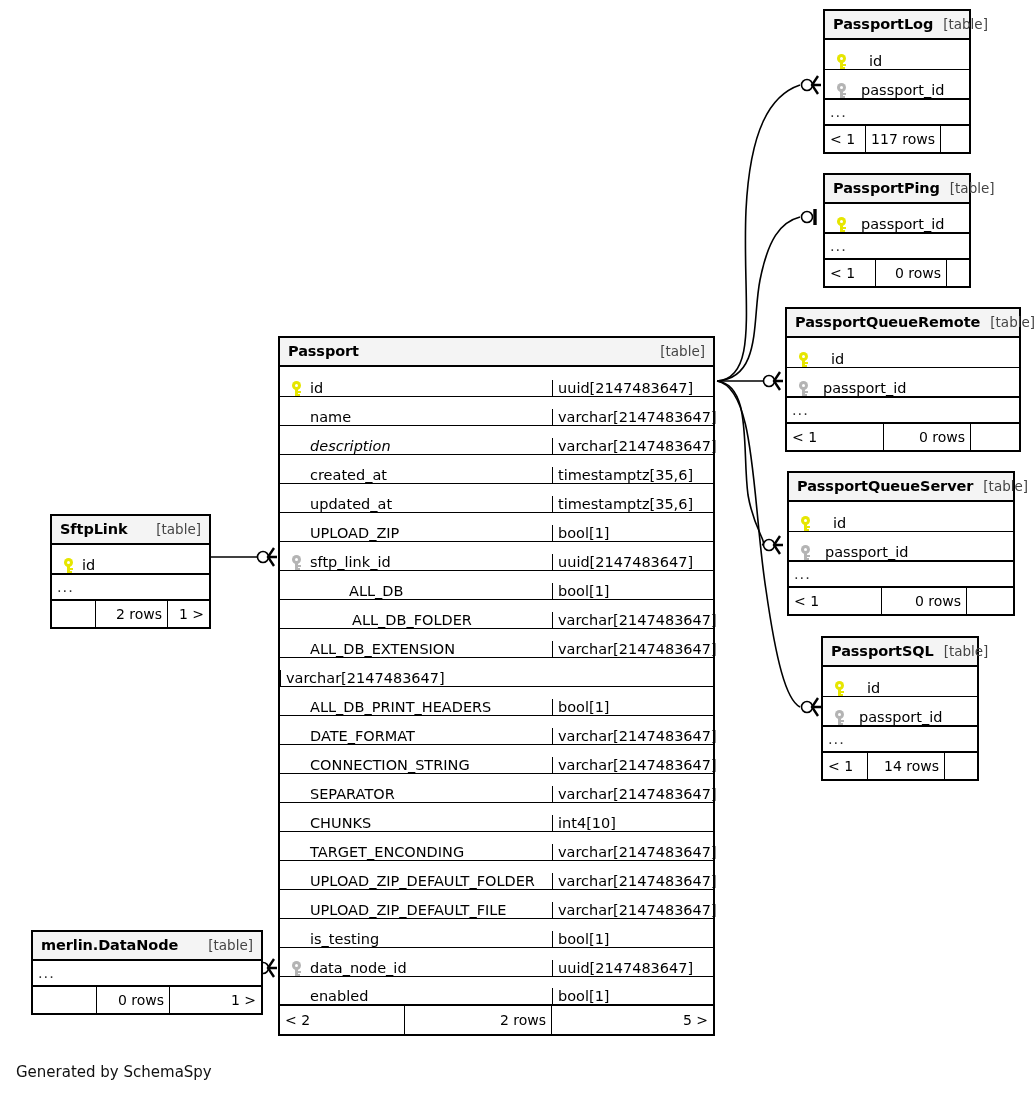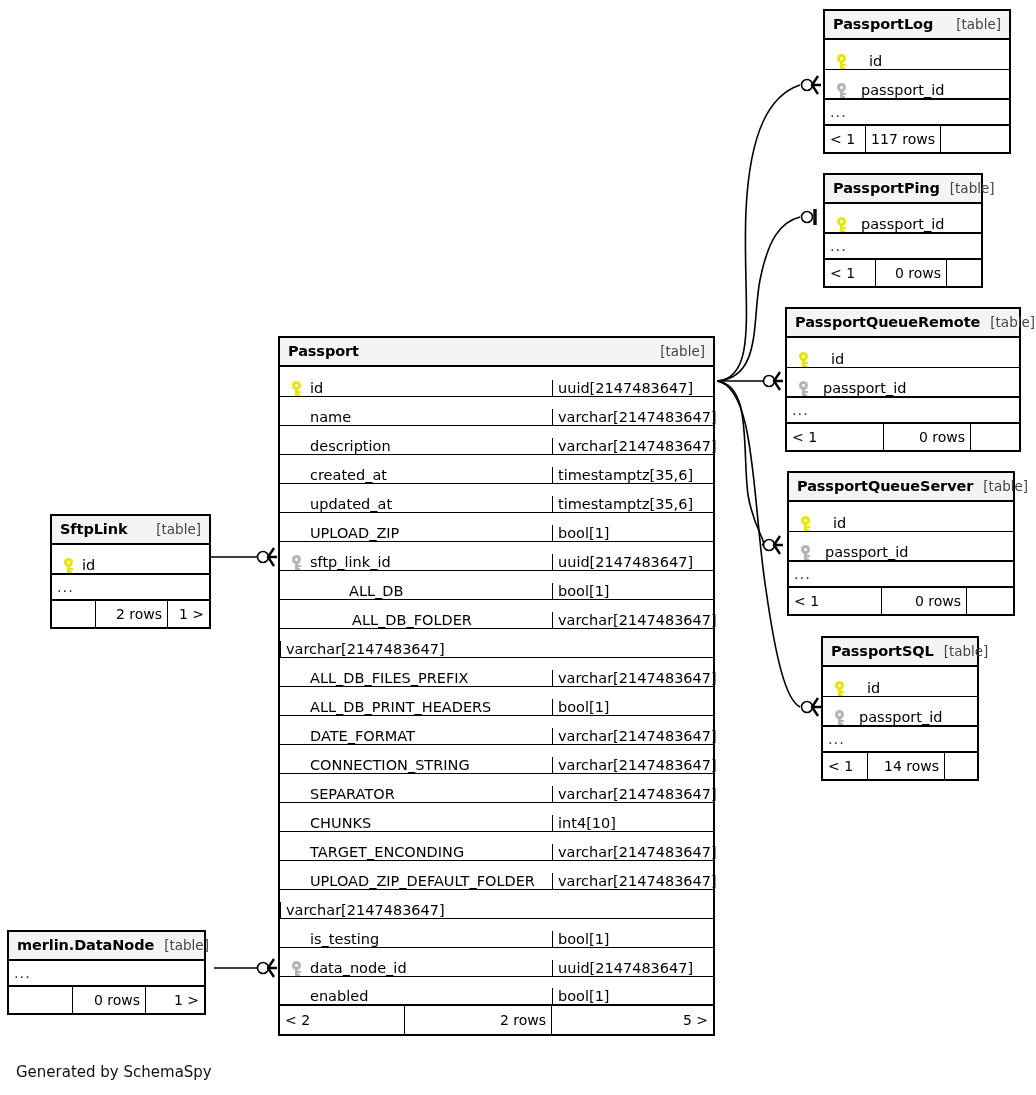--- a/index.html
+++ b/index.html
@@ -160,21 +160,21 @@
     <div class="col-type" style="flex:1;">uuid[2147483647]</div>
   </div>
   <div class="col-row">
     <div class="col-name" style="width:272px;flex:none;">
       <span class="keyslot"></span>
       <span class="col-label">name</span>
     </div>
     <div class="col-type" style="flex:1;">varchar[2147483647]</div>
   </div>
   <div class="col-row">
-    <div class="col-name" style="width:272px;flex:none;">
+    <div class="col-name" style="width:272px;flex:none;font-style:italic;">
       <span class="keyslot"></span>
       <span class="col-label">description</span>
     </div>
     <div class="col-type" style="flex:1;">varchar[2147483647]</div>
   </div>
   <div class="col-row">
     <div class="col-name" style="width:272px;flex:none;">
       <span class="keyslot"></span>
       <span class="col-label">created_at</span>
     </div>
@@ -216,27 +216,27 @@
     <div class="col-type" style="flex:1;">bool[1]</div>
   </div>
   <div class="col-row">
     <div class="col-name" style="width:272px;flex:none;padding-left:48px;">
       <span class="keyslot"></span>
       <span class="col-label">ALL_DB_FOLDER</span>
     </div>
     <div class="col-type" style="flex:1;">varchar[2147483647]</div>
   </div>
   <div class="col-row">
-    <div class="col-type" style="flex:1;">varchar[2147483647]</div>
-  </div>
-  <div class="col-row">
-    <div class="col-name" style="width:272px;flex:none;">
-      <span class="keyslot"></span>
-      <span class="col-label">ALL_DB_FILES_PREFIX</span>
-    </div>
+    <div class="col-name" style="width:272px;flex:none;">
+      <span class="keyslot"></span>
+      <span class="col-label">ALL_DB_EXTENSION</span>
+    </div>
+    <div class="col-type" style="flex:1;">varchar[2147483647]</div>
+  </div>
+  <div class="col-row">
     <div class="col-type" style="flex:1;">varchar[2147483647]</div>
   </div>
   <div class="col-row">
     <div class="col-name" style="width:272px;flex:none;">
       <span class="keyslot"></span>
       <span class="col-label">ALL_DB_PRINT_HEADERS</span>
     </div>
     <div class="col-type" style="flex:1;">bool[1]</div>
   </div>
   <div class="col-row">
@@ -275,20 +275,24 @@
     <div class="col-type" style="flex:1;">varchar[2147483647]</div>
   </div>
   <div class="col-row">
     <div class="col-name" style="width:272px;flex:none;">
       <span class="keyslot"></span>
       <span class="col-label">UPLOAD_ZIP_DEFAULT_FOLDER</span>
     </div>
     <div class="col-type" style="flex:1;">varchar[2147483647]</div>
   </div>
   <div class="col-row">
+    <div class="col-name" style="width:272px;flex:none;">
+      <span class="keyslot"></span>
+      <span class="col-label">UPLOAD_ZIP_DEFAULT_FILE</span>
+    </div>
     <div class="col-type" style="flex:1;">varchar[2147483647]</div>
   </div>
   <div class="col-row">
     <div class="col-name" style="width:272px;flex:none;">
       <span class="keyslot"></span>
       <span class="col-label">is_testing</span>
     </div>
     <div class="col-type" style="flex:1;">bool[1]</div>
   </div>
   <div class="col-row">
@@ -313,21 +317,21 @@
     <div class="col-type" style="flex:1;">bool[1]</div>
   </div>
 
   <div class="footer-row" style="height:28px;">
     <div class="foot-cell foot-left" style="width:124px;">&lt; 2</div>
     <div class="foot-cell foot-mid" style="width:148px;">2 rows</div>
     <div class="foot-cell foot-right" style="flex:1;">5 &gt;</div>
   </div>
 </div>
 
-<div class="table-box" style="left:823px;top:9px;width:188px;">
+<div class="table-box" style="left:823px;top:9px;width:148px;">
   <div class="tbl-header">
     <span class="tbl-name">PassportLog</span>
     <span class="tbl-kind">[table]</span>
   </div>
   <div class="col-row" style="height:30px;">
     <div class="col-name">
       <span class="keyslot">
           <span class="key pk">
             <span class="kh"></span>
             <span class="ks"></span>
@@ -352,21 +356,21 @@
     </div>
   </div>
   <div class="ellipsis-row">...</div>
   <div class="footer-row">
     <div class="foot-cell foot-left" style="width:40px;">&lt; 1</div>
     <div class="foot-cell foot-mid" style="width:76px;">117 rows</div>
     <div class="foot-cell foot-right" style="flex:1;"></div>
   </div>
 </div>
 
-<div class="table-box" style="left:823px;top:173px;width:160px;">
+<div class="table-box" style="left:823px;top:173px;width:148px;">
   <div class="tbl-header">
     <span class="tbl-name">PassportPing</span>
     <span class="tbl-kind">[table]</span>
   </div>
   <div class="col-row last-col" style="height:30px;">
     <div class="col-name">
       <span class="keyslot">
           <span class="key pk">
             <span class="kh"></span>
             <span class="ks"></span>
@@ -521,21 +525,21 @@
     </div>
   </div>
   <div class="ellipsis-row">...</div>
   <div class="footer-row">
     <div class="foot-cell foot-left" style="width:43px;"></div>
     <div class="foot-cell foot-mid" style="width:73px;">2 rows</div>
     <div class="foot-cell foot-right" style="flex:1;">1 &gt;</div>
   </div>
 </div>
 
-<div class="table-box" style="left:7px;top:930px;width:199px;">
+<div class="table-box" style="left:31px;top:930px;width:232px;">
   <div class="tbl-header">
     <span class="tbl-name">merlin.DataNode</span>
     <span class="tbl-kind">[table]</span>
   </div>
   <div class="ellipsis-row">...</div>
   <div class="footer-row">
     <div class="foot-cell foot-left" style="width:63px;"></div>
     <div class="foot-cell foot-mid" style="width:74px;">0 rows</div>
     <div class="foot-cell foot-right" style="flex:1;">1 &gt;</div>
   </div>

